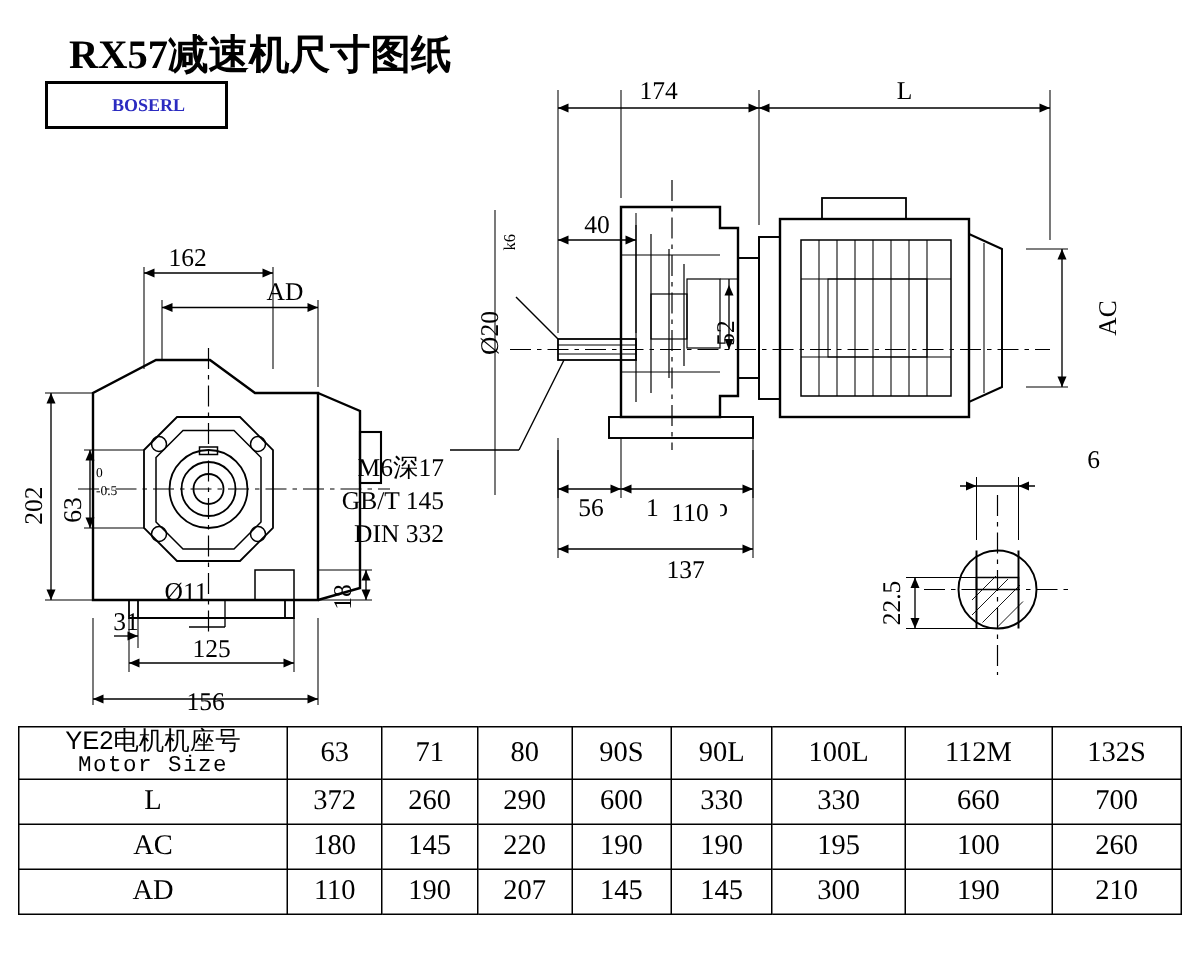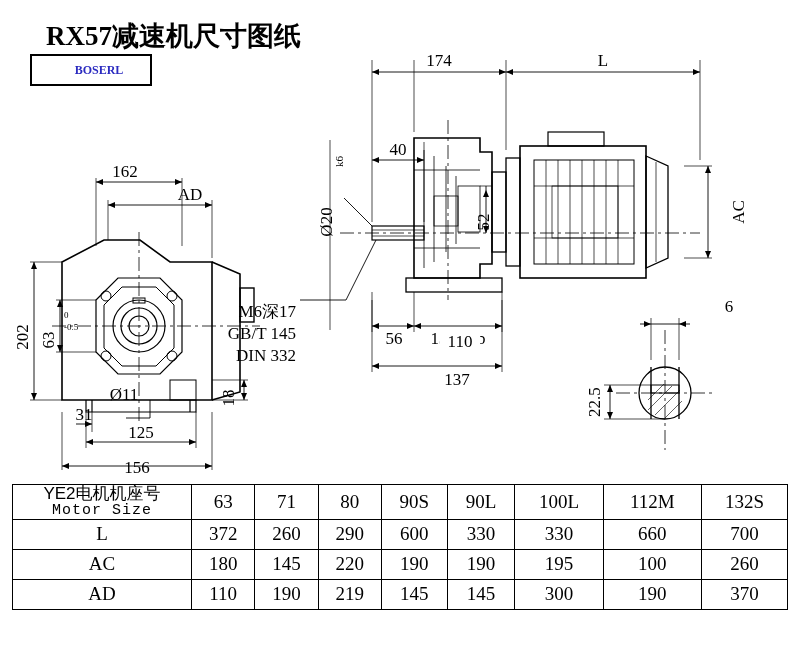--- a/index.html
+++ b/index.html
@@ -336,23 +336,23 @@
         <td>190</td>
         <td>190</td>
         <td>195</td>
         <td>100</td>
         <td>260</td>
       </tr>
       <tr>
         <td class="lbl">AD</td>
         <td>110</td>
         <td>190</td>
-        <td>219</td>
+        <td>207</td>
         <td>145</td>
         <td>145</td>
         <td>300</td>
         <td>190</td>
-        <td>370</td>
+        <td>210</td>
       </tr>
     </tbody>
   </table>
 
 </div>
 
 </body></html>

